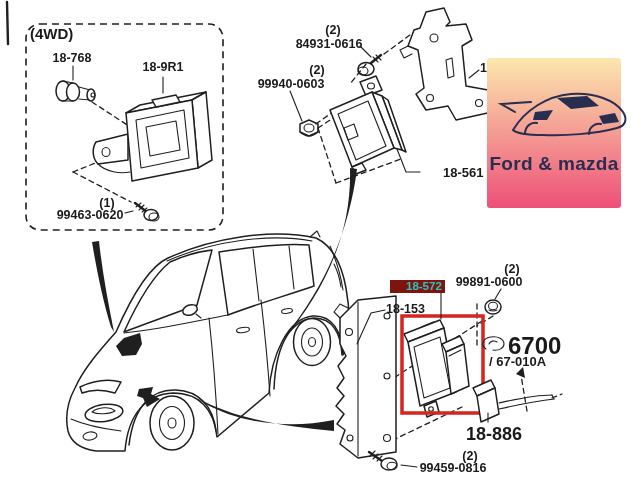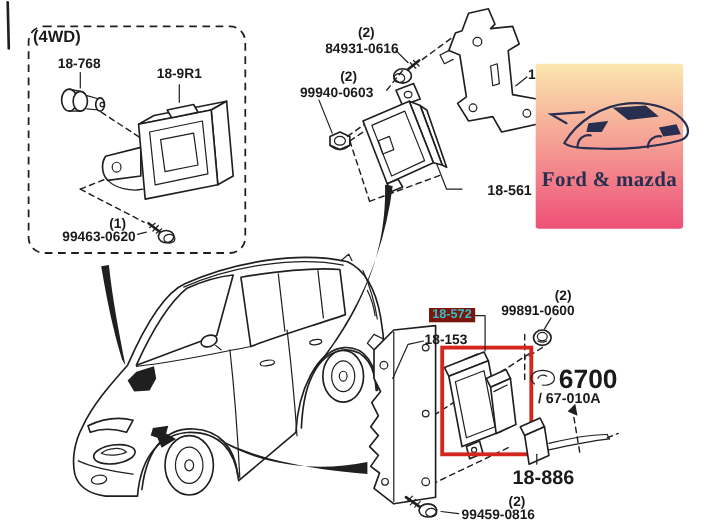--- a/index.html
+++ b/index.html
@@ -15,26 +15,26 @@
   .d  {stroke:var(--line);fill:none;stroke-width:1.3;stroke-dasharray:5 4;stroke-linecap:round;}
   .dbox{stroke:var(--line);fill:none;stroke-width:1.6;stroke-dasharray:7 5;}
   .red{stroke:var(--red-box);fill:none;stroke-width:3.5;}
   
   .lbl{position:absolute;z-index:3;font-weight:700;font-size:12.5px;color:var(--label);
        white-space:nowrap;letter-spacing:0;}
   .ctr{transform:translateX(-50%);}
   .big{font-size:24px;}
   .mid{font-size:18px;}
   .t15{font-size:15px;}
-  .chip{background:var(--highlight-bg);color:var(--highlight-text);padding:0 3px 1px 3px;
+  .chip{background:var(--highlight-bg);color:var(--highlight-text);padding:0 3px 1px 16px;
         font-size:11.5px;}
   
   #wm{position:absolute;left:487px;top:58px;width:134px;height:150px;z-index:2;
       background:linear-gradient(180deg,var(--watermark-top) 0%,var(--watermark-bottom) 100%);
-      border-radius:3px;font-family:Liberation Serif, serif;}
+      border-radius:3px;}
   #wm .wm-line{position:absolute;width:100%;text-align:center;font-weight:700;font-size:19px;
       color:var(--watermark-text);letter-spacing:.3px;}
   #wm-car{position:absolute;left:8px;top:24px;width:140px;height:66px;}
 </style>
 </head>
 <body>
 
 <div id="stage">
 
 <svg id="art" width="644" height="480" viewBox="0 0 644 480">
@@ -272,21 +272,21 @@
 <div class="lbl t15" style="left:30px;top:25px">(4WD)</div>
 
 <div class="lbl ctr" style="left:72px;top:51px">18-768</div>
 <div class="lbl ctr" style="left:163px;top:60px">18-9R1</div>
 <div class="lbl ctr" style="left:107px;top:196px">(1)</div>
 <div class="lbl ctr" style="left:90px;top:208px">99463-0620</div>
 
 <div class="lbl ctr" style="left:333px;top:23px">(2)</div>
 <div class="lbl ctr" style="left:329px;top:37px">84931-0616</div>
 <div class="lbl ctr" style="left:317px;top:63px">(2)</div>
-<div class="lbl ctr" style="left:306px;top:77px">99940-0603</div>
+<div class="lbl ctr" style="left:291px;top:77px">99940-0603</div>
 <div class="lbl" style="left:443px;top:165px;font-size:13px">18-561</div>
 <div class="lbl" style="left:480px;top:61px">1</div>
 
 <div class="lbl chip" style="left:390px;top:280px">18-572</div>
 <div class="lbl ctr" style="left:512px;top:262px">(2)</div>
 <div class="lbl ctr" style="left:489px;top:275px">99891-0600</div>
 <div class="lbl" style="left:386px;top:302px">18-153</div>
 <div class="lbl big" style="left:508px;top:332px">6700</div>
 <div class="lbl" style="left:489px;top:354px;font-size:13px">/ 67-010A</div>
 <div class="lbl mid" style="left:466px;top:424px">18-886</div>

